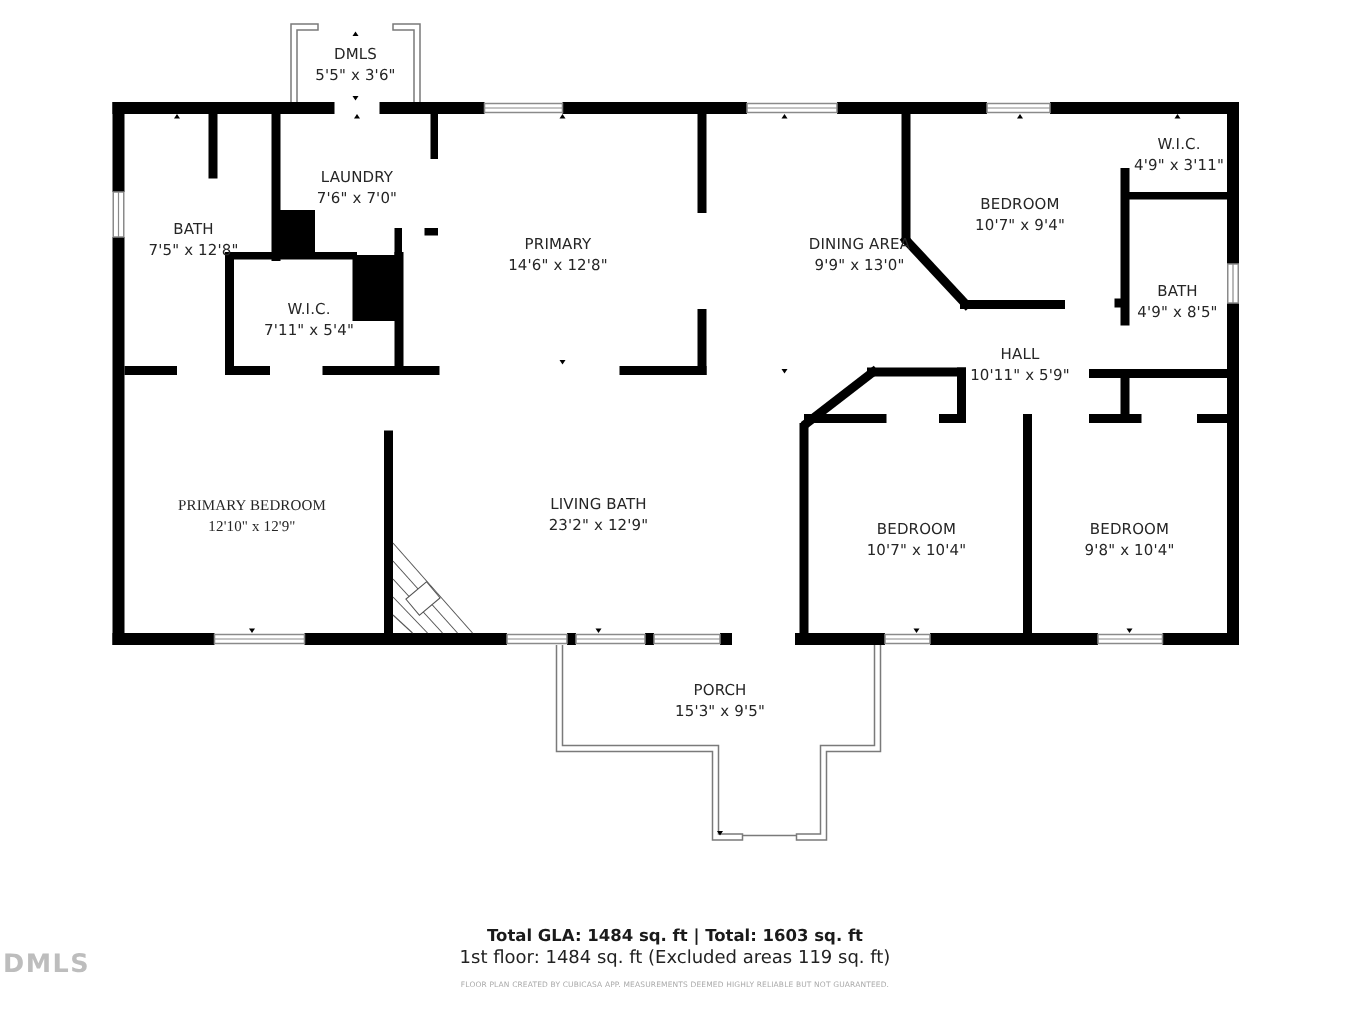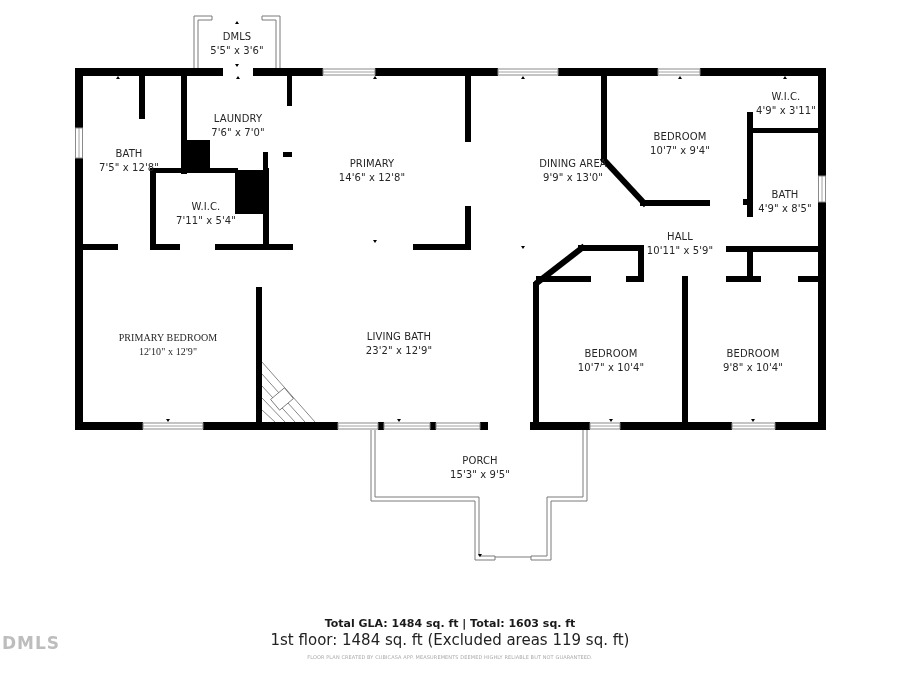--- a/index.html
+++ b/index.html
@@ -2,21 +2,21 @@
 <html><head>
   <meta charset="utf-8">
   <style>
     html, body { margin: 0; padding: 0; background: #ffffff; }
     body { width: 900px; height: 675px; position: relative; overflow: hidden; font-family: "DejaVu Sans", sans-serif; color: #222; }
     #plan { position: absolute; left: 0; top: 0; width: 900px; height: 675px; }
     .room-label { position: absolute; transform: translate(-50%, -50%); text-align: center; font-size: 10px; line-height: 14px; color: #262626; white-space: nowrap; letter-spacing: 0.1px; }
     .room-label .nm, .room-label .dm { display: block; }
     .summary { position: absolute; left: 0; width: 900px; text-align: center; }
     .summary-total { top: 617px; font-size: 11px; font-weight: bold; color: #1a1a1a; }
-    .summary-floor { top: 631px; font-size: 15px; color: #222; }
+    .summary-floor { top: 631px; font-size: 12px; color: #222; }
     .disclaimer { position: absolute; top: 654px; left: 0; width: 900px; text-align: center; font-size: 5px; color: #aaaaaa; letter-spacing: 0.1px; }
     .watermark { position: absolute; left: 2px; top: 633px; font-size: 17px; color: #bdbdbd; letter-spacing: 1px; font-family: "DejaVu Sans", sans-serif; font-weight: 700; }
   </style>
 </head>
 <body>
 
 <svg id="plan" viewBox="0 0 900 675" xmlns="http://www.w3.org/2000/svg">
 
   <g fill="none" stroke="#7a7a7a" stroke-width="1">
     <path d="M194 70 V16 H212 V20 H198 V70"></path>

